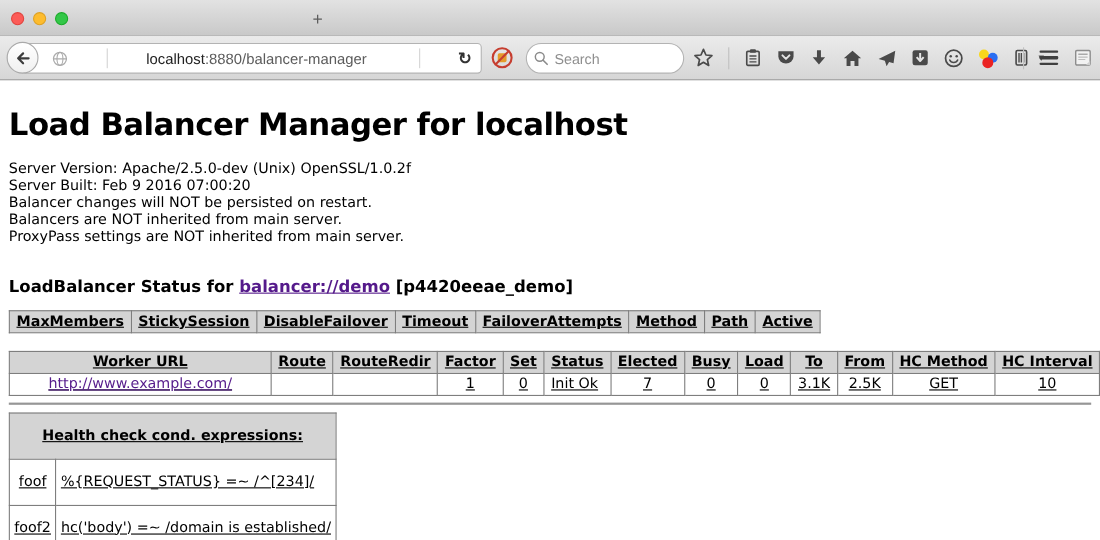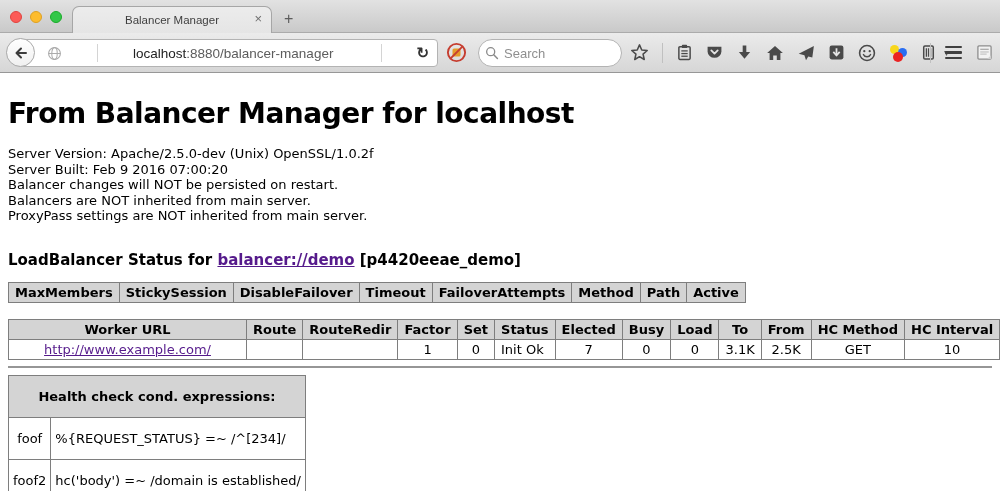--- a/index.html
+++ b/index.html
@@ -68,21 +68,21 @@
   .burger i { width:17px; height:2.5px; background:#3f3f3f; display:block; border-radius:1px; }
 
   
   .content { padding:0 8px; }
   h1 { font-size:28px; font-weight:bold; margin:24px 0 14px; color:#000; letter-spacing:-0.5px; }
   .server-info { font-size:13px; line-height:15.5px; color:#000; margin:16px 0 0; }
   h3.lb-heading { font-size:15px; font-weight:bold; margin:27px 0 13px; color:#000; }
   a.plink { color:#551a8b; text-decoration:underline; }
 
   table { border-collapse:collapse; font-size:13px; margin:0; }
-  th, td { border:1px solid #7e7e7e; padding:1px 6px; height:20px; white-space:nowrap; }
+  th, td { border:1px solid #7e7e7e; padding:1px 6px; height:20px; white-space:nowrap;text-decoration:underline; }
   th { background:#d4d4d4; font-weight:bold; text-align:center; }
   td { text-align:center; }
   td.left { text-align:left; }
   .workers { margin-top:16px; }
   .workers td.url-cell { min-width:238px; text-align:center; }
   .workers th.hcm { min-width:72px; } .workers th.hci { min-width:80px; }
   .workers th.wroute { min-width:50px; } .workers th.wredir { min-width:80px; }
   .workers th.welected { min-width:56px; }
   hr.rule { border:none; height:2px; background:#969696; margin:6px 0 7px; }
   .health { margin-top:2px; }
@@ -92,24 +92,20 @@
 </style>
 </head>
 <body>
 
 <div class="titlebar">
   <div class="traffic">
     <span class="light red"></span>
     <span class="light yellow"></span>
     <span class="light green"></span>
   </div>
-  <div class="tab">
-    <span>Balancer Manager</span>
-    <span class="tab-close">×</span>
-  </div>
   <span class="newtab-btn">+</span>
 </div>
 
 <div class="toolbar">
   <div class="back-btn">
     <svg width="16" height="16" viewBox="0 0 16 16">
       <path d="M13 8 H4 M8 3.5 L3.5 8 L8 12.5" fill="none" stroke="currentColor" stroke-width="2" stroke-linecap="round" stroke-linejoin="round"></path>
     </svg>
   </div>
 
@@ -206,21 +202,21 @@
       <rect x="1.8" y="1.8" width="12.4" height="12.4" rx="1" fill="#f2f2f2" stroke="currentColor" stroke-width="1.2"></rect>
       <line x1="4" y1="5" x2="12" y2="5" stroke="#a9a9a9" stroke-width="1.2"></line>
       <line x1="4" y1="7.5" x2="12" y2="7.5" stroke="#bdbdbd" stroke-width="1"></line>
       <line x1="4" y1="9.5" x2="10" y2="9.5" stroke="#bdbdbd" stroke-width="1"></line>
       <path d="M10.5 14.2 L14.2 10.5 V14.2 Z" fill="#cfcfcf"></path>
     </svg>
   </div>
 </div>
 
 <div class="content">
-  <h1>From Balancer Manager for localhost</h1>
+  <h1>Load Balancer Manager for localhost</h1>
 
   <div class="server-info">
     <div>Server Version: Apache/2.5.0-dev (Unix) OpenSSL/1.0.2f</div>
     <div>Server Built: Feb 9 2016 07:00:20</div>
     <div>Balancer changes will NOT be persisted on restart.</div>
     <div>Balancers are NOT inherited from main server.</div>
     <div>ProxyPass settings are NOT inherited from main server.</div>
   </div>
 
   <h3 class="lb-heading"><span>LoadBalancer Status for </span><a href="#" class="plink">balancer://demo</a><span> [p4420eeae_demo]</span></h3>

